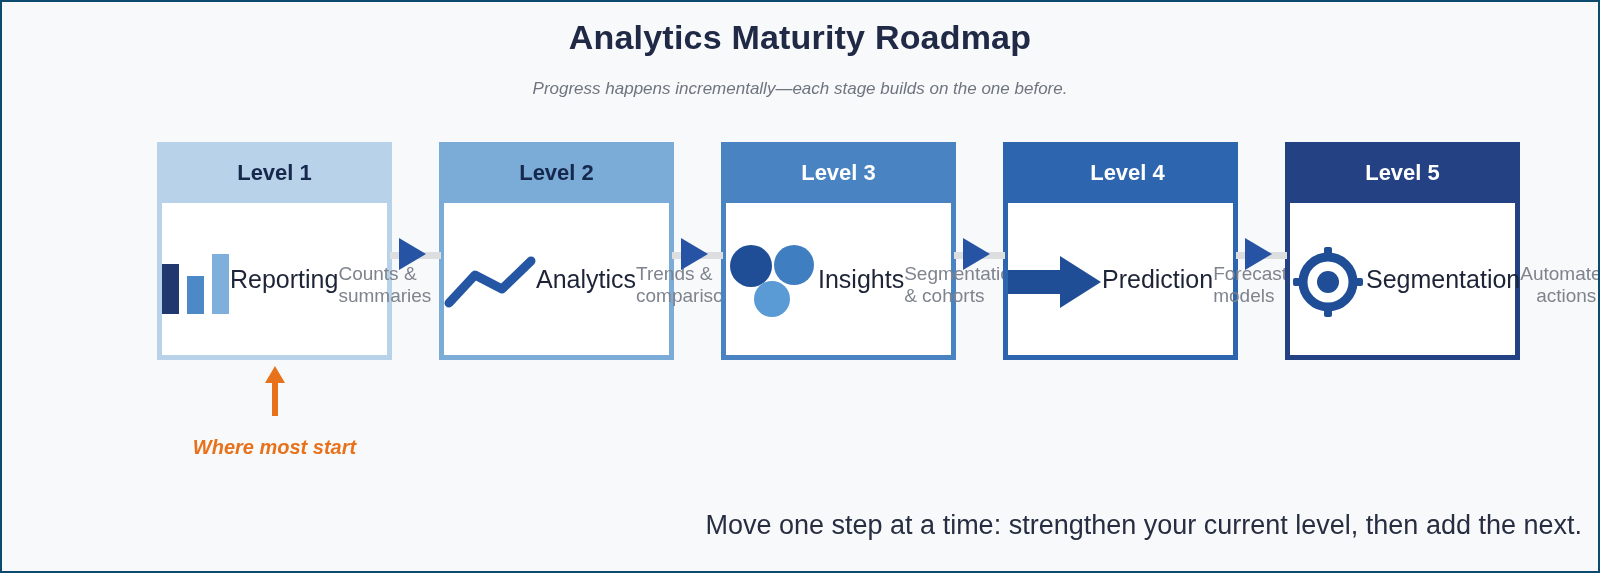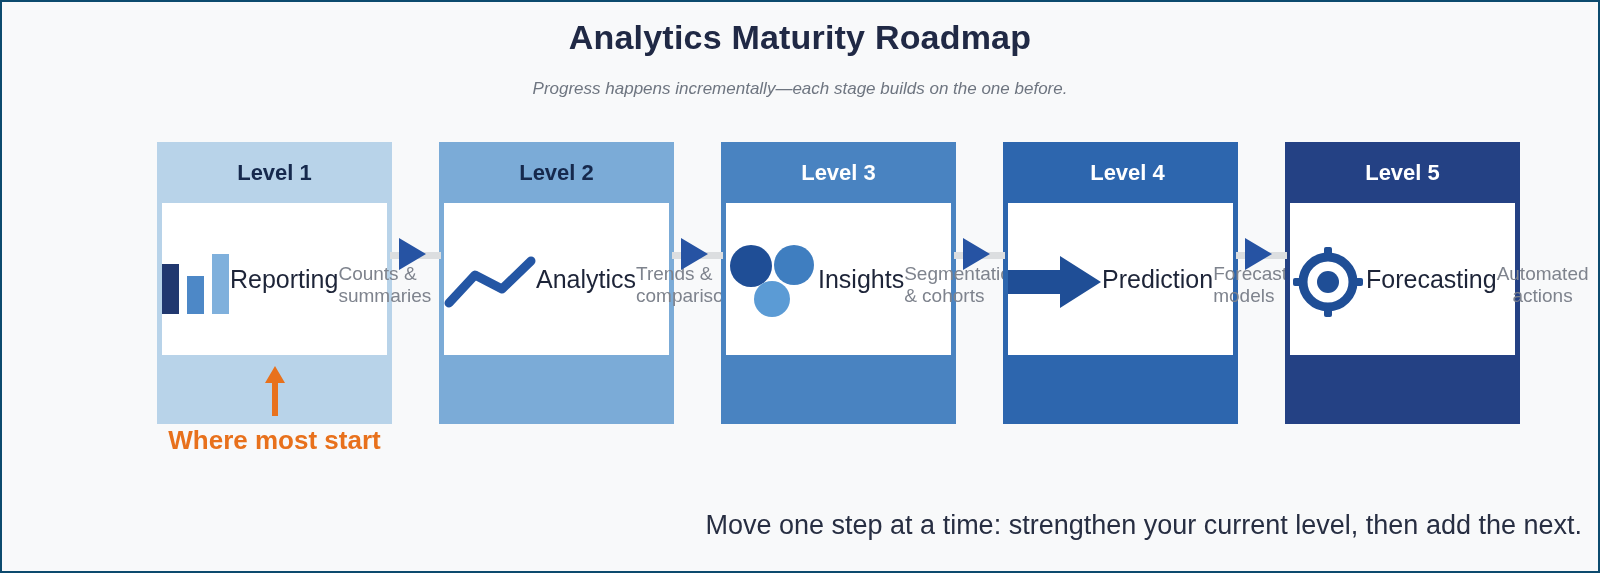--- a/index.html
+++ b/index.html
@@ -9,21 +9,21 @@
   }
   .page-title {
     position:absolute; top:16px; left:0; right:0; margin:0; text-align:center;
     font-size:34px; font-weight:bold; color:#202945; letter-spacing:.2px;
   }
   .page-subtitle {
     position:absolute; top:77px; left:0; right:0; margin:0; text-align:center;
     font-size:17px; font-style:italic; color:#6e7580;
   }
   .flow-row { position:absolute; top:140px; left:155px; display:flex; align-items:stretch; }
-  .level-box { width:235px; height:282px; box-sizing:border-box; padding:0 5px 5px; flex:none; }
+  .level-box { width:235px; height:218px; box-sizing:border-box; padding:0 5px 5px; flex:none; }
   .level-header {
     height:61px; margin:0 -5px; display:flex; align-items:center; justify-content:center;
     font-size:22px; font-weight:bold;
   }
   .level-body {
     background:#ffffff; height:152px; display:flex; flex-direction:row; align-items:center;
   }
   .level-icon { height:84px; margin-top:6px; display:flex; align-items:center; justify-content:center; }
   .level-name { font-size:25px; font-weight:500; color:#1d2438; line-height:1.15; }
   .level-desc { font-size:19px; color:#7e838d; margin-top:12px; }
@@ -34,21 +34,21 @@
   }
   .connector-arrow {
     position:absolute; top:96px; left:7px; width:0; height:0;
     border-left:27px solid var(--arrow-color,#2653a3);
     border-top:16px solid transparent; border-bottom:16px solid transparent;
   }
   .annotation {
     position:absolute; left:155px; top:364px; width:235px;
     display:flex; flex-direction:column; align-items:center;
   }
-  .annotation-label { margin-top:9px; font-size:26px; font-weight:bold; color:var(--accent-orange,#e8711c); }
+  .annotation-label { margin-top:20px; font-size:20px; font-weight:bold; color:var(--accent-orange,#e8711c);font-style:italic; }
   .footer-note {
     position:absolute; top:492px; left:0; right:0; margin:16px; text-align:right;
     font-size:27px; color:#272e42;
   }
 </style>
 </head>
 <body>
 
 <div class="frame">
   <h1 class="page-title">Analytics Maturity Roadmap</h1>
@@ -155,21 +155,21 @@
 
         <svg width="76" height="76" viewBox="0 0 76 76">
           <circle cx="38" cy="38" r="25" fill="none" stroke="var(--c-deep)" stroke-width="9"></circle>
           <circle cx="38" cy="38" r="11" fill="var(--c-deep)"></circle>
           <rect x="34" y="3" width="8" height="13" rx="2" fill="var(--c-deep)"></rect>
           <rect x="34" y="60" width="8" height="13" rx="2" fill="var(--c-deep)"></rect>
           <rect x="3" y="34" width="13" height="8" rx="2" fill="var(--c-deep)"></rect>
           <rect x="60" y="34" width="13" height="8" rx="2" fill="var(--c-deep)"></rect>
         </svg>
       </div>
-      <div class="level-name">Forecasting</div>
+      <div class="level-name">Segmentation</div>
       <div class="level-desc">Automated actions</div>
     </div>
   </div>
 </div>
 
   <div class="annotation">
     <svg width="28" height="50" viewBox="0 0 28 50">
       <polygon points="14,0 24,17 17,17 17,50 11,50 11,17 4,17" fill="var(--accent-orange,#e8711c)"></polygon>
     </svg>
     <div class="annotation-label">Where most start</div>

